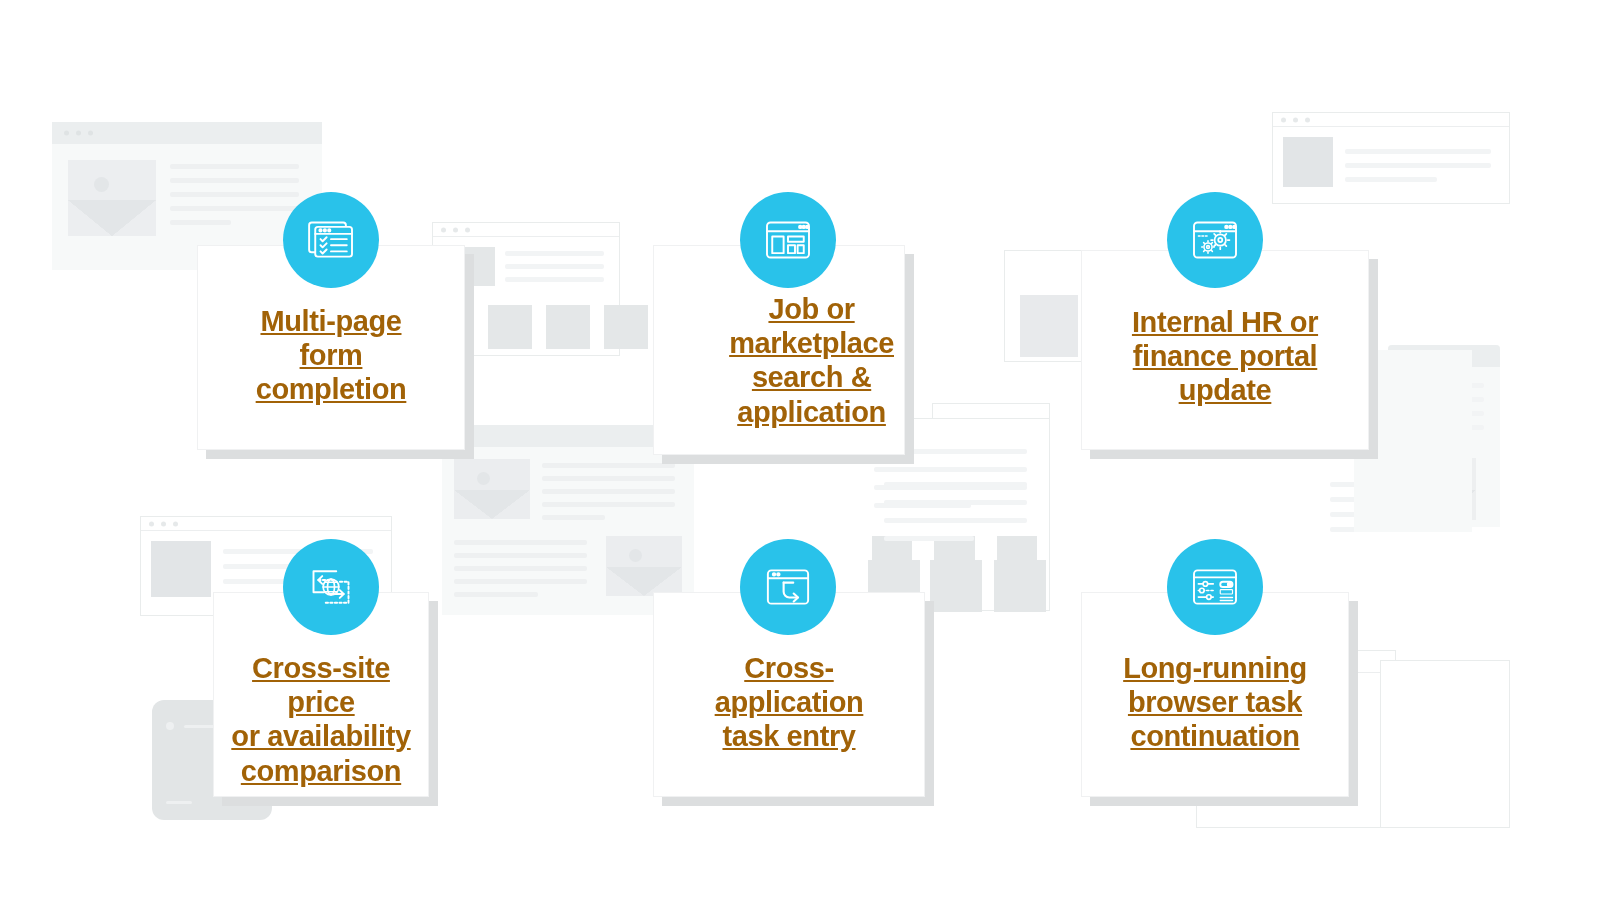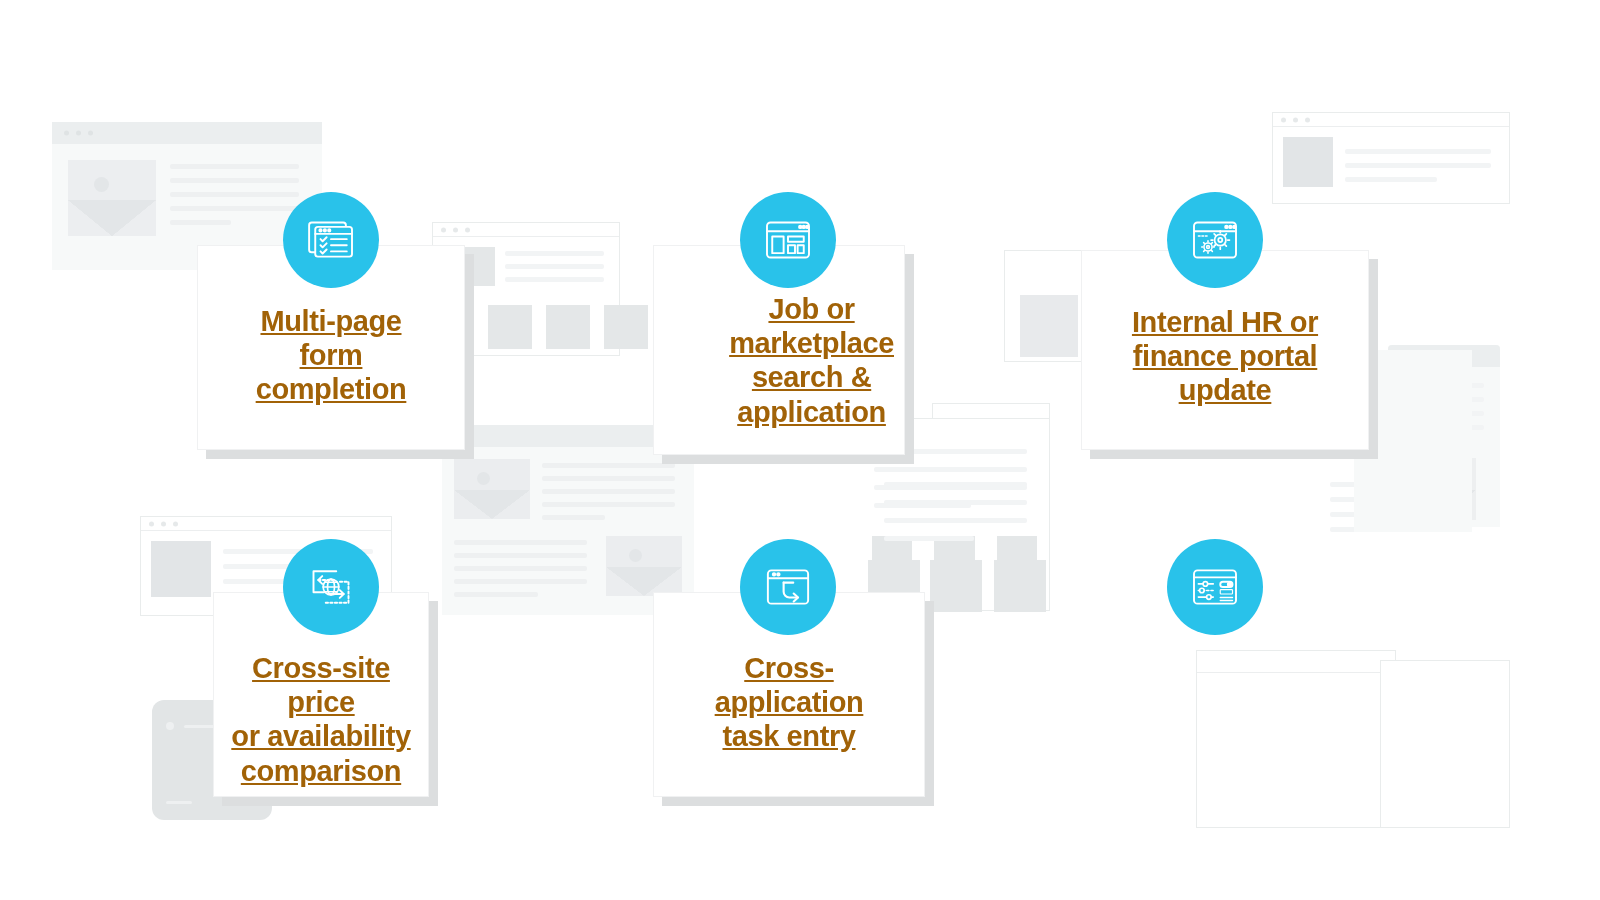--- a/index.html
+++ b/index.html
@@ -371,20 +371,25 @@
       <rect x="9" y="13" width="46" height="38" rx="4"></rect>
       <line x1="9" y1="22" x2="55" y2="22"></line>
       <circle cx="16" cy="17.5" r="1.4" fill="#fff"></circle>
         <circle cx="21" cy="17.5" r="1.4" fill="#fff"></circle>
       <path d="M27 27v10.5a6.5 6.5 0 0 0 6.5 6.5H43" stroke-width="2.4"></path>
       <polyline points="38.5,39.5 43.5,44 38.5,48.5" stroke-width="2.4"></polyline>
       <path d="M27 27c5 0 9 0 11 0" stroke-width="2.4"></path>
     </svg>
   </div>
 
+  <div class="card" style="left:1081px; top:592px; width:268px; height:205px;">
+    <div class="card-text" style="margin-top:58px;">Long-running
+browser task
+continuation</div>
+  </div>
   <div class="badge" style="left:1167px; top:539px;">
     <svg viewBox="0 0 64 64" fill="none" stroke="#ffffff" stroke-width="2.2" stroke-linecap="round" stroke-linejoin="round">
       <rect x="8" y="13" width="48" height="38" rx="4"></rect>
       <line x1="8" y1="21" x2="56" y2="21"></line>
       <g stroke-width="1.9">
         <line x1="13" y1="28.5" x2="30" y2="28.5"></line>
         <circle cx="21" cy="28.5" r="2.6" fill="#29c2ea"></circle>
         <line x1="13" y1="36" x2="30" y2="36" stroke-dasharray="2.4 2.4"></line>
         <circle cx="17" cy="36" r="2.6" fill="#29c2ea"></circle>
         <line x1="13" y1="43.5" x2="30" y2="43.5"></line>

